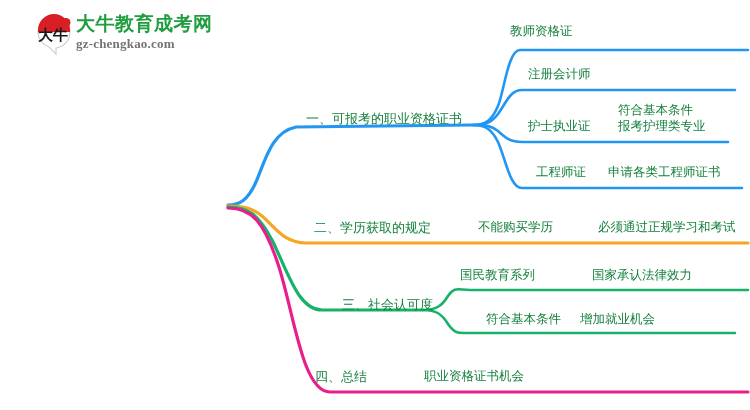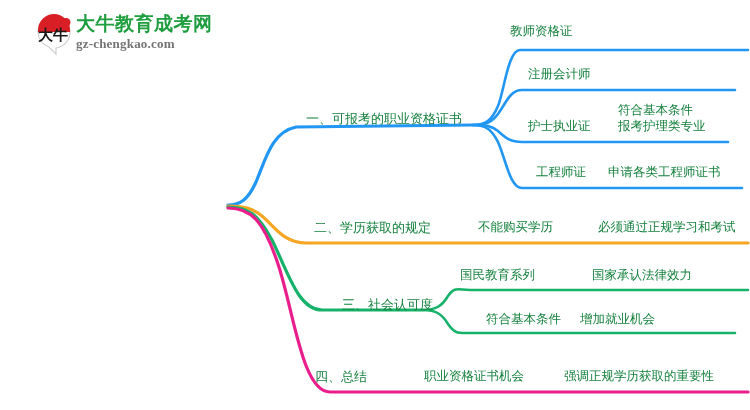--- a/index.html
+++ b/index.html
@@ -152,15 +152,14 @@
   <div class="node node-l1" style="left:342px; top:298px;">三、社会认可度</div>
 
   <div class="node node-l2" style="left:460px; top:269px;">国民教育系列</div>
   <div class="node node-l3" style="left:556px; top:269px;margin-left:36px;">国家承认法律效力</div>
 
   <div class="node node-l2" style="left:486px; top:313px;">符合基本条件</div>
   <div class="node node-l3" style="left:580px; top:313px;">增加就业机会</div>
 
   <div class="node node-l1" style="left:315px; top:370px;">四、总结</div>
   <div class="node node-l2" style="left:424px; top:370px;">职业资格证书机会</div>
-  <div class="node node-l3" style="left:564px; top:370px;">强调正规学历获取的重要性</div>
 
 </div>
 
 </body></html>

